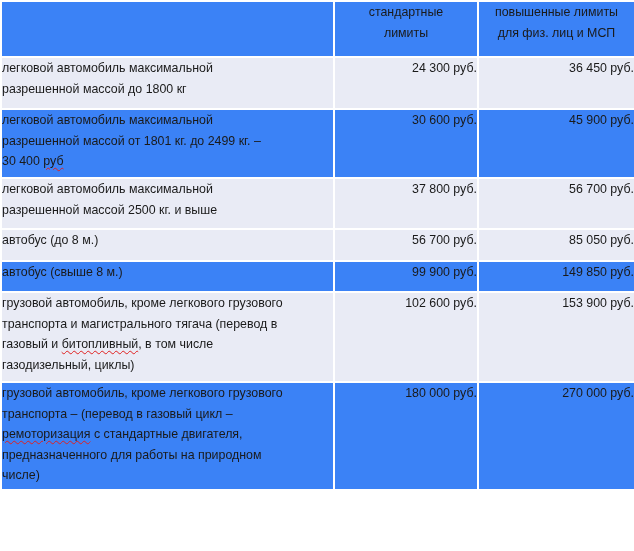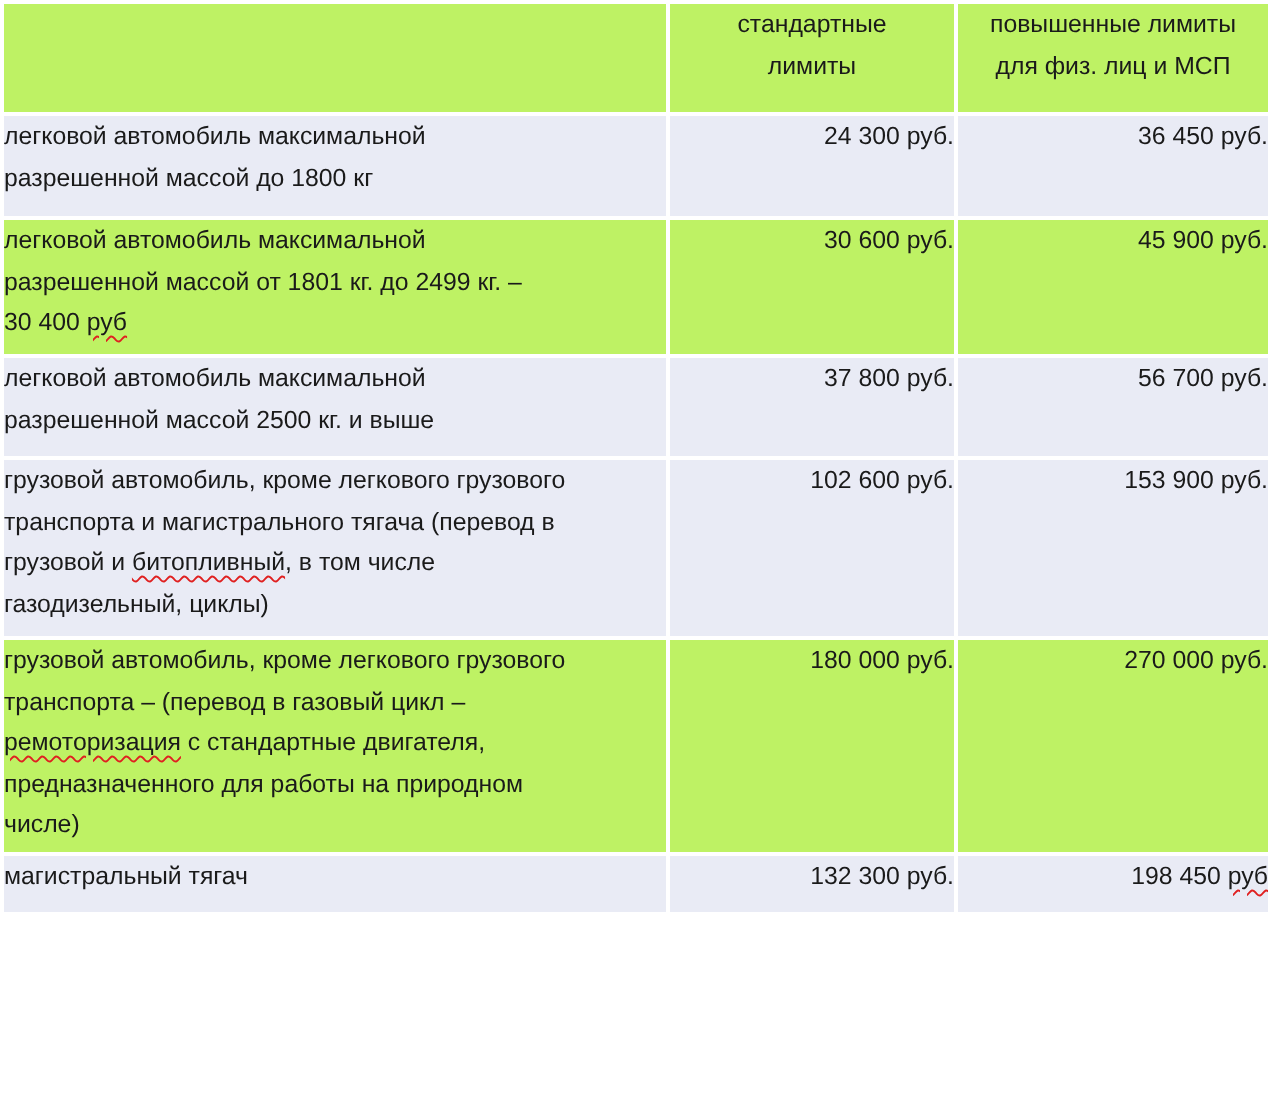--- a/index.html
+++ b/index.html
@@ -26,21 +26,21 @@
       border: 2px solid #ffffff;
       vertical-align: top;
       font-size: 12.4px;
       line-height: 20.5px;
       font-weight: normal;
       padding: 0;
     }
     col.c1 { width: 333px; }
     col.c2 { width: 144px; }
     col.c3 { width: 157px; }
-    .dark { background: #bef264; }
+    .dark { background: #3b82f6; }
     .light { background: #e9ebf5; }
     td.desc { padding: 6px 6px 0 16px; }
     td.num { text-align: right; padding-top: 6px; }
     th.hdr { text-align: center; padding-top: 2px; }
     th.hdr-empty { }
     .spell {
       text-decoration: underline wavy #e02020;
       text-decoration-thickness: 1px;
       text-underline-offset: 2px;
     }
@@ -89,46 +89,53 @@
   <tr style="height:51px;">
     <td class="light desc">
       <div>легковой автомобиль максимальной</div>
       <div>разрешенной массой 2500 кг. и выше</div>
     </td>
     <td class="light num">37 800 руб.</td>
     <td class="light num">56 700 руб.</td>
   </tr>
 
 
+  <tr style="height:32px;">
+    <td class="light desc">
+      <div>автобус (до 8 м.)</div>
+    </td>
+    <td class="light num">56 700 руб.</td>
+    <td class="light num">85 050 руб.</td>
+  </tr>
 
+  <tr style="height:31px;">
+    <td class="dark desc">
+      <div>автобус (свыше 8 м.)</div>
+    </td>
+    <td class="dark num">99 900 руб.</td>
+    <td class="dark num">149 850 руб.</td>
+  </tr>
 
   <tr style="height:90px;">
     <td class="light desc">
       <div>грузовой автомобиль, кроме легкового грузового</div>
       <div>транспорта и магистрального тягача (перевод в</div>
-      <div><span>грузовой и </span><span class="spell">битопливный</span><span>, в том числе</span></div>
+      <div><span>газовый и </span><span class="spell">битопливный</span><span>, в том числе</span></div>
       <div>газодизельный, циклы)</div>
     </td>
     <td class="light num">102 600 руб.</td>
     <td class="light num">153 900 руб.</td>
   </tr>
 
   <tr style="height:108px;">
     <td class="dark desc">
       <div>грузовой автомобиль, кроме легкового грузового</div>
       <div>транспорта – (перевод в газовый цикл –</div>
       <div><span class="spell">ремоторизация</span><span> с стандартные двигателя,</span></div>
       <div>предназначенного для работы на природном</div>
       <div>числе)</div>
     </td>
     <td class="dark num">180 000 руб.</td>
     <td class="dark num">270 000 руб.</td>
   </tr>
 
-  <tr style="height:30px;">
-    <td class="light desc">
-      <div>магистральный тягач</div>
-    </td>
-    <td class="light num">132 300 руб.</td>
-    <td class="light num"><span>198 450 </span><span class="spell">руб</span></td>
-  </tr>
 </tbody>
   </table>
 
 </body></html>

